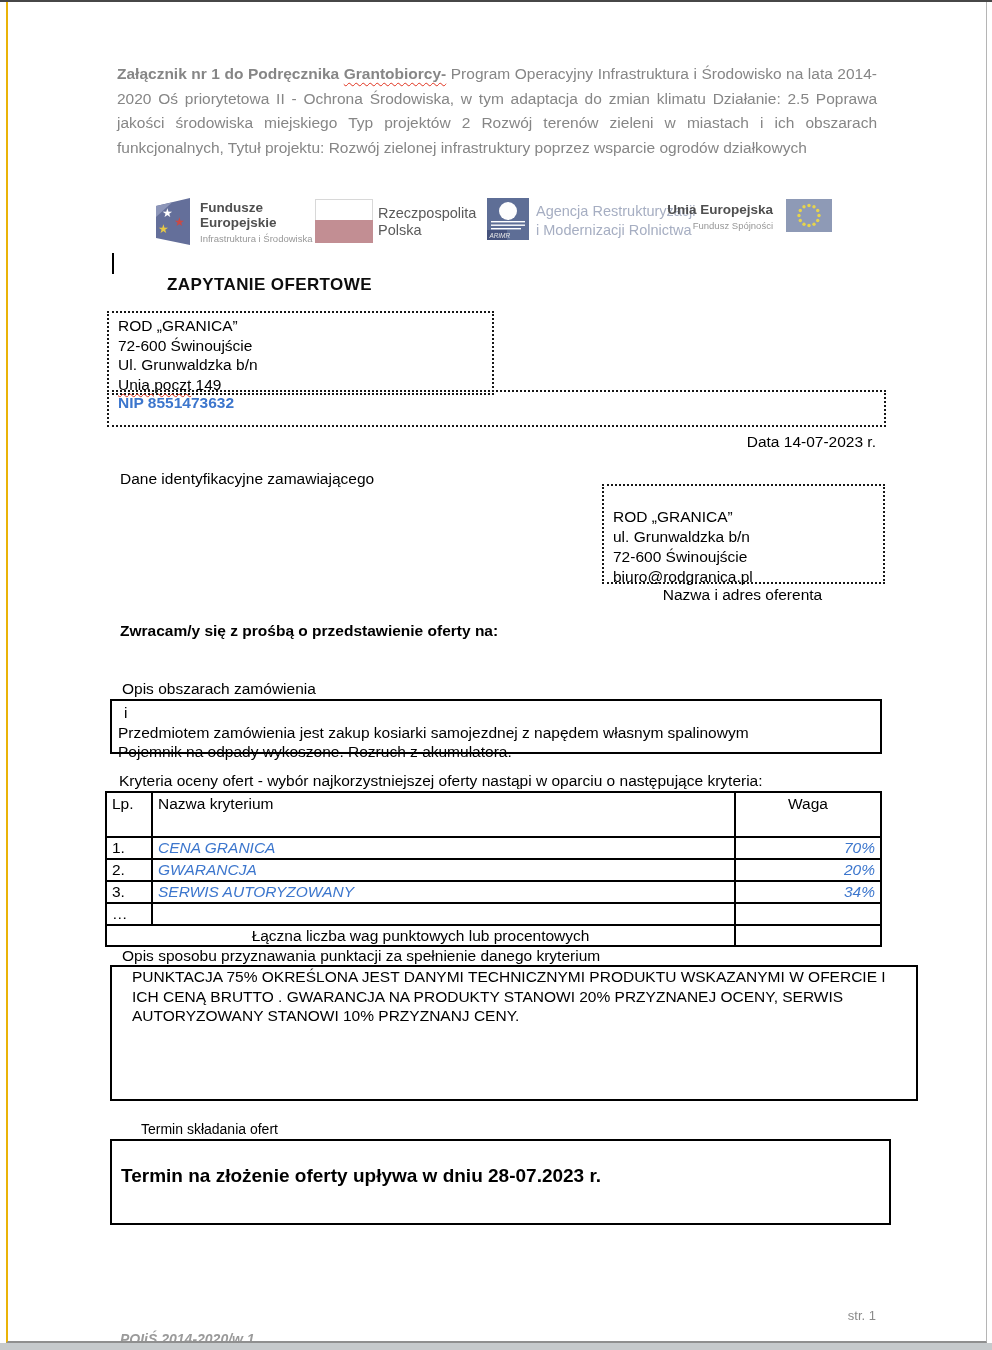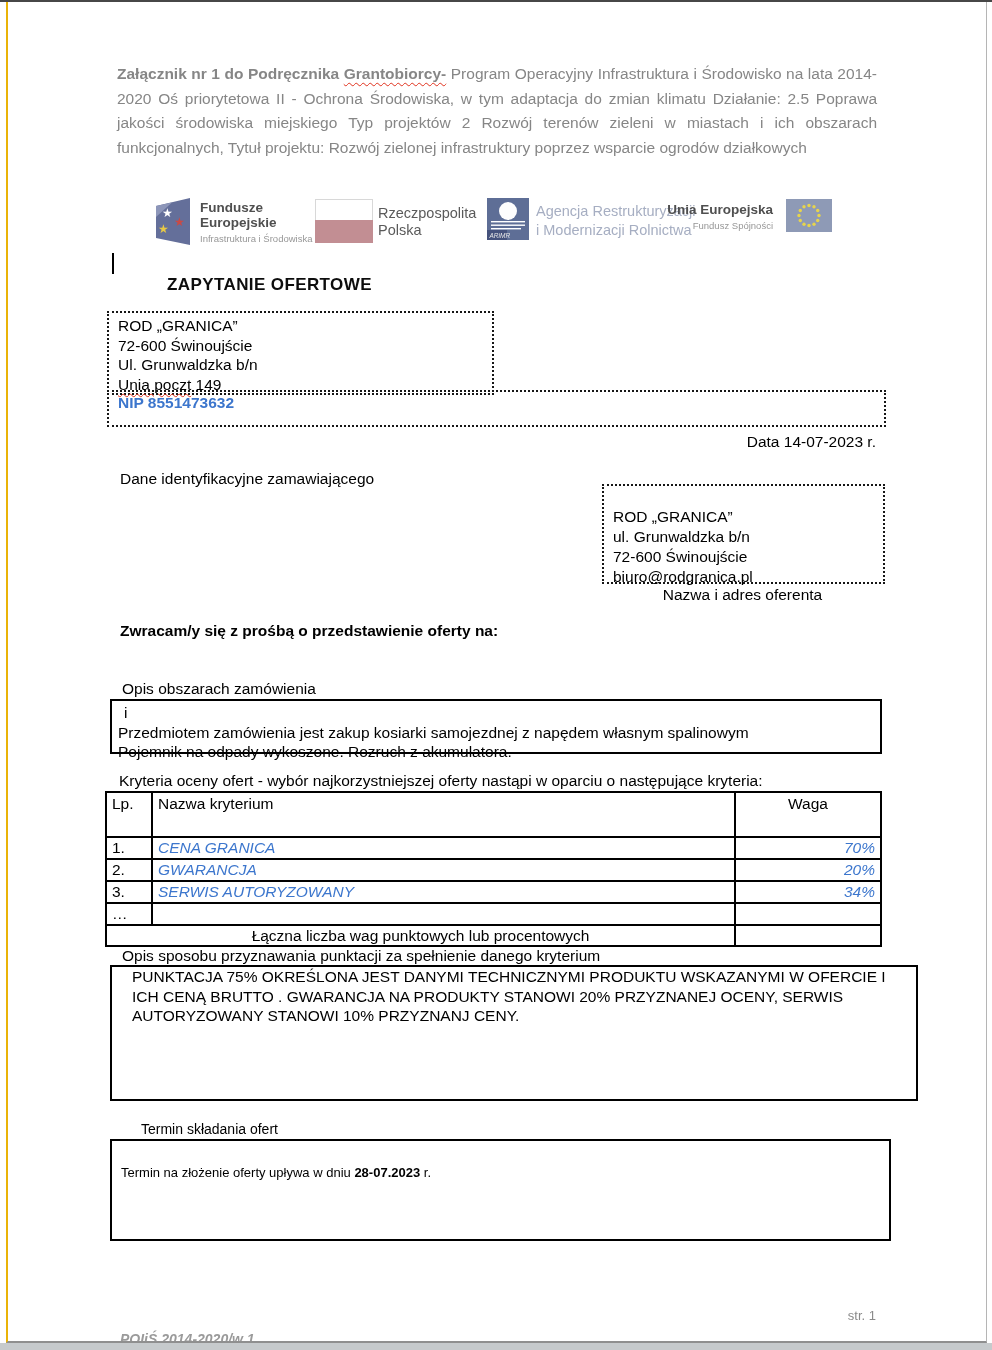--- a/index.html
+++ b/index.html
@@ -58,22 +58,22 @@
   #crit-table tr.t-head td{height:41px;vertical-align:top;padding-top:2px;}
   #crit-table tr.t-row td{height:20px;}
   #crit-table tr.t-foot td{height:19px;}
   #crit-table .c{text-align:center;}
   #crit-table .r{text-align:right;}
   #crit-table .blue{font-style:italic;}
   #scoring-label{left:114px;top:945px;font-size:15.5px;}
   #box-scoring{left:102px;top:963px;width:764px;height:132px;padding:0 20px;
     font-size:15.5px;line-height:19.5px;}
   #deadline-label{left:114px;top:1119px;font-size:14px;margin-left:19px;}
-  #box-deadline{left:102px;top:1137px;width:768px;height:58px;padding:24px 0 16px 9px;
-    font-size:13px;}
+  #box-deadline{left:102px;top:1137px;width:768px;height:58px;padding:24px 0 0 9px;
+    font-size:19px;font-weight:bold;}
   #page-num{left:692px;top:1306px;width:176px;text-align:right;font-size:13px;color:#8a8a8a;}
   #doc-code{left:112px;top:1329px;font-size:14px;font-weight:bold;font-style:italic;color:#9a9a9a;}
 </style>
 </head>
 <body>
 
 <div id="topbar" class="abs"></div>
 <div id="below-strip" class="abs"></div>
 
 <div id="page">

